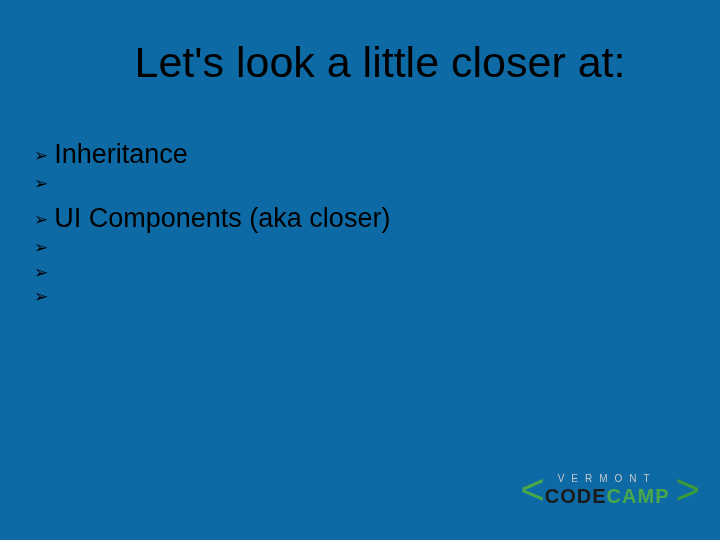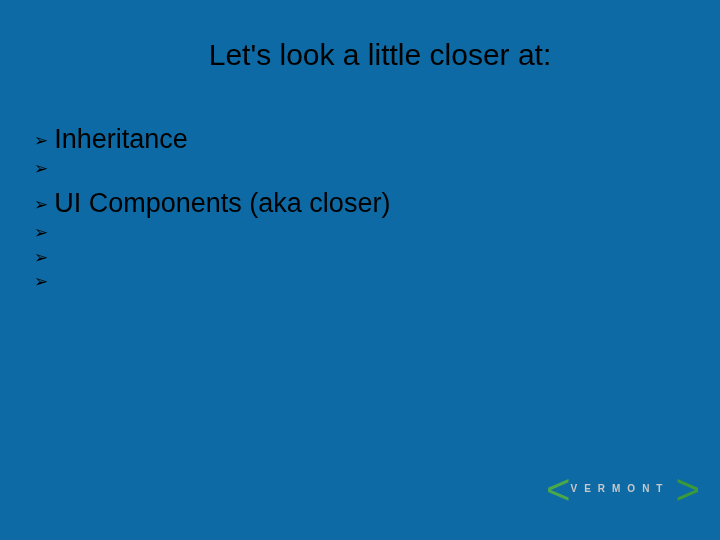--- a/index.html
+++ b/index.html
@@ -10,21 +10,21 @@
     body {
       width: 720px;
       height: 540px;
       background: #0d6aa5;
       font-family: Arial, Helvetica, sans-serif;
       position: relative;
       overflow: hidden;
     }
     .title {
       color: #000;
-      font-size: 30px;
+      font-size: 43px;
       font-weight: 400;
       text-align: center;
       padding-top: 38px;
       padding-left: 100px;
       padding-right: 60px;
     }
     .bullets {
       margin-top: 48px;
       padding-left: 34px;
       list-style: none;
@@ -63,21 +63,21 @@
     .logo-text {
       display: flex;
       flex-direction: column;
       align-items: center;
       line-height: 1;
     }
     .logo-top {
       font-size: 10px;
       letter-spacing: 7px;
       color: #c8c8c8;
-      font-weight: 700;
+      font-weight: 400;
       margin-bottom: 2px;
     }
     .logo-mid {
       font-size: 20px;
       font-weight: 900;
       letter-spacing: 1px;
     }
     .logo-mid .code {
       color: #1a1a1a;
     }
@@ -110,15 +110,18 @@
   </li>
   <li class="bullet-item">
     <span class="bullet-marker">➢</span>
   </li>
 </ul>
 
 <div class="logo">
   <span class="chevron-left">&lt;</span>
   <div class="logo-text">
     <span class="logo-top">VERMONT</span>
+    <span class="logo-mid">
+      <span class="code">CODE</span><span class="camp">CAMP</span>
+    </span>
   </div>
   <span class="chevron-right">&gt;</span>
 </div>
 
 </body></html>

